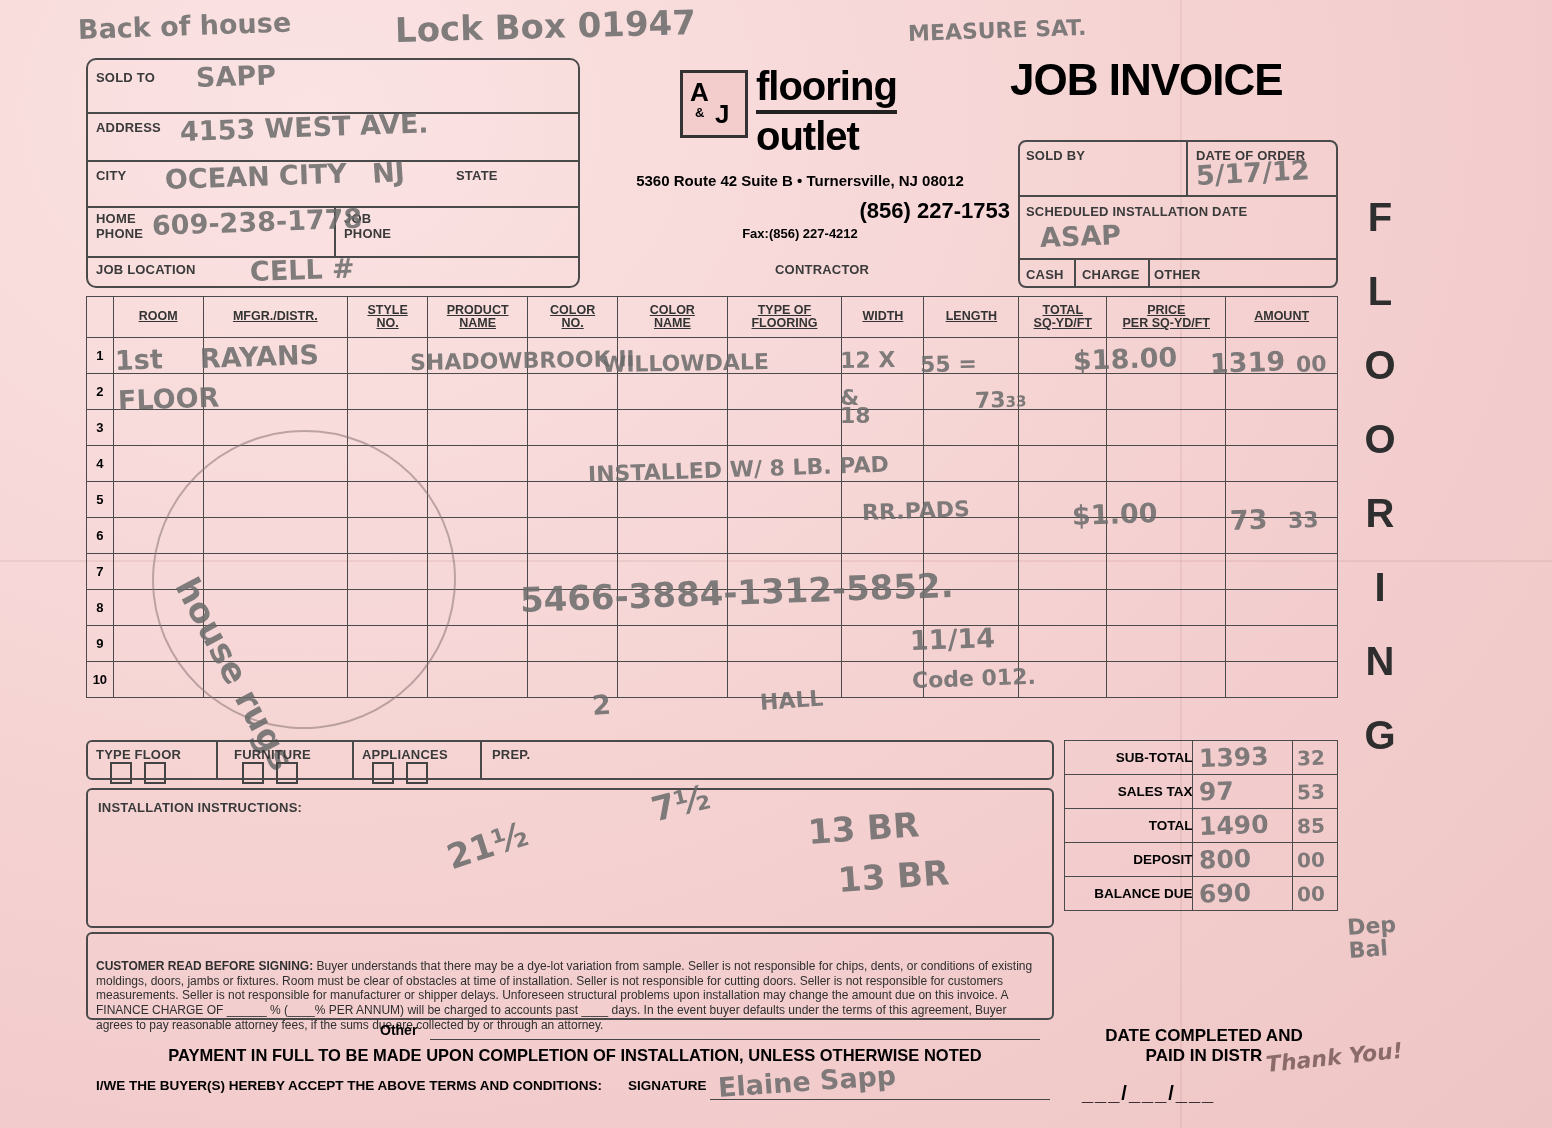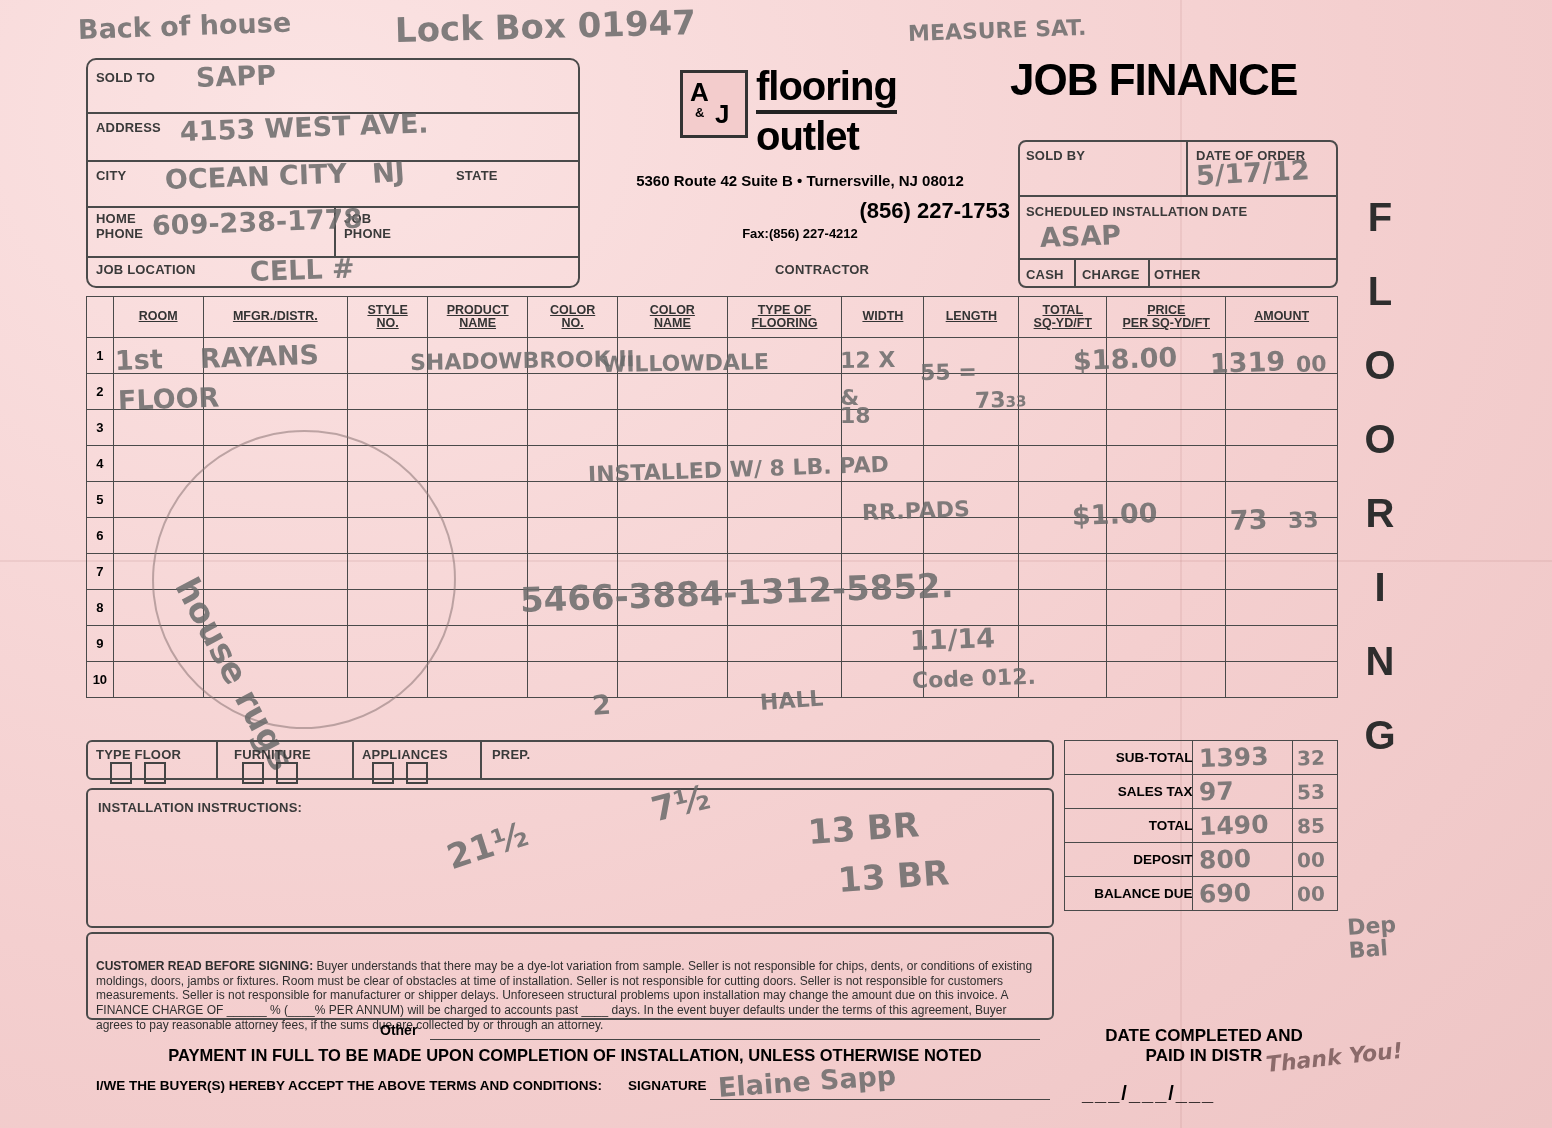--- a/index.html
+++ b/index.html
@@ -100,21 +100,21 @@
       <span class="a">A</span>
       <span class="amp">&amp;</span>
       <span class="j">J</span>
     </div>
     <div class="flooring-word">flooring</div>
     <div class="outlet-word">outlet</div>
   </div>
   <div id="addr-line">5360 Route 42 Suite B  •  Turnersville, NJ 08012</div>
   <div id="phone-line">(856) 227-1753</div>
   <div id="fax-line">Fax:(856) 227-4212</div>
-  <div id="job-invoice">JOB FINANCE</div>
+  <div id="job-invoice">JOB INVOICE</div>
 
   <div id="vert-flooring">F<br>L<br>O<br>O<br>R<br>I<br>N<br>G</div>
 
   <div class="box" style="left:86px;top:58px;width:494px;height:230px;border-radius:10px;"></div>
 
   <div class="box" style="left:86px;top:112px;width:494px;height:0;border-width:0 0 2px 0;"></div>
   <div class="box" style="left:86px;top:160px;width:494px;height:0;border-width:0 0 2px 0;"></div>
   <div class="box" style="left:86px;top:206px;width:494px;height:0;border-width:0 0 2px 0;"></div>
   <div class="box" style="left:86px;top:256px;width:494px;height:0;border-width:0 0 2px 0;"></div>
   <div class="box" style="left:334px;top:206px;width:0;height:50px;border-width:0 0 0 2px;"></div>
@@ -326,21 +326,21 @@
 
   <div class="oval" style="left:152px;top:430px;width:300px;height:295px;transform:rotate(-6deg);"></div>
   <div class="hand xl" style="left:185px;top:560px;transform:rotate(62deg);">house rugs</div>
 
   <div class="hand lg" style="left:115px;top:345px;transform:rotate(-2deg);">1st</div>
   <div class="hand lg" style="left:118px;top:385px;transform:rotate(-2deg);">FLOOR</div>
   <div class="hand lg" style="left:200px;top:343px;transform:rotate(-2deg);">RAYANS</div>
   <div class="hand md" style="left:410px;top:350px;transform:rotate(-1deg);">SHADOWBROOK II</div>
   <div class="hand md" style="left:602px;top:352px;transform:rotate(-1deg);">WILLOWDALE</div>
   <div class="hand md" style="left:840px;top:348px;transform:rotate(-1deg);">12 X</div>
-  <div class="hand md" style="left:920px;top:352px;transform:rotate(-1deg);margin-top:8px;">55 =</div>
+  <div class="hand md" style="left:920px;top:352px;transform:rotate(-1deg);">55 =</div>
   <div class="hand md" style="left:840px;top:385px;">&amp;</div>
   <div class="hand md" style="left:840px;top:403px;">18</div>
   <div class="hand md" style="left:975px;top:388px;transform:rotate(-2deg);">73<span style="font-size:15px;">33</span></div>
   <div class="hand lg" style="left:1073px;top:345px;transform:rotate(-2deg);">$18.00</div>
   <div class="hand lg" style="left:1210px;top:348px;transform:rotate(-2deg);">1319</div>
   <div class="hand md" style="left:1296px;top:352px;transform:rotate(-2deg);">00</div>
 
   <div class="hand md" style="left:588px;top:462px;transform:rotate(-2deg);">INSTALLED W/ 8 LB. PAD</div>
   <div class="hand md" style="left:862px;top:500px;transform:rotate(-2deg);">RR.PADS</div>
   <div class="hand lg" style="left:1072px;top:500px;transform:rotate(-2deg);">$1.00</div>

